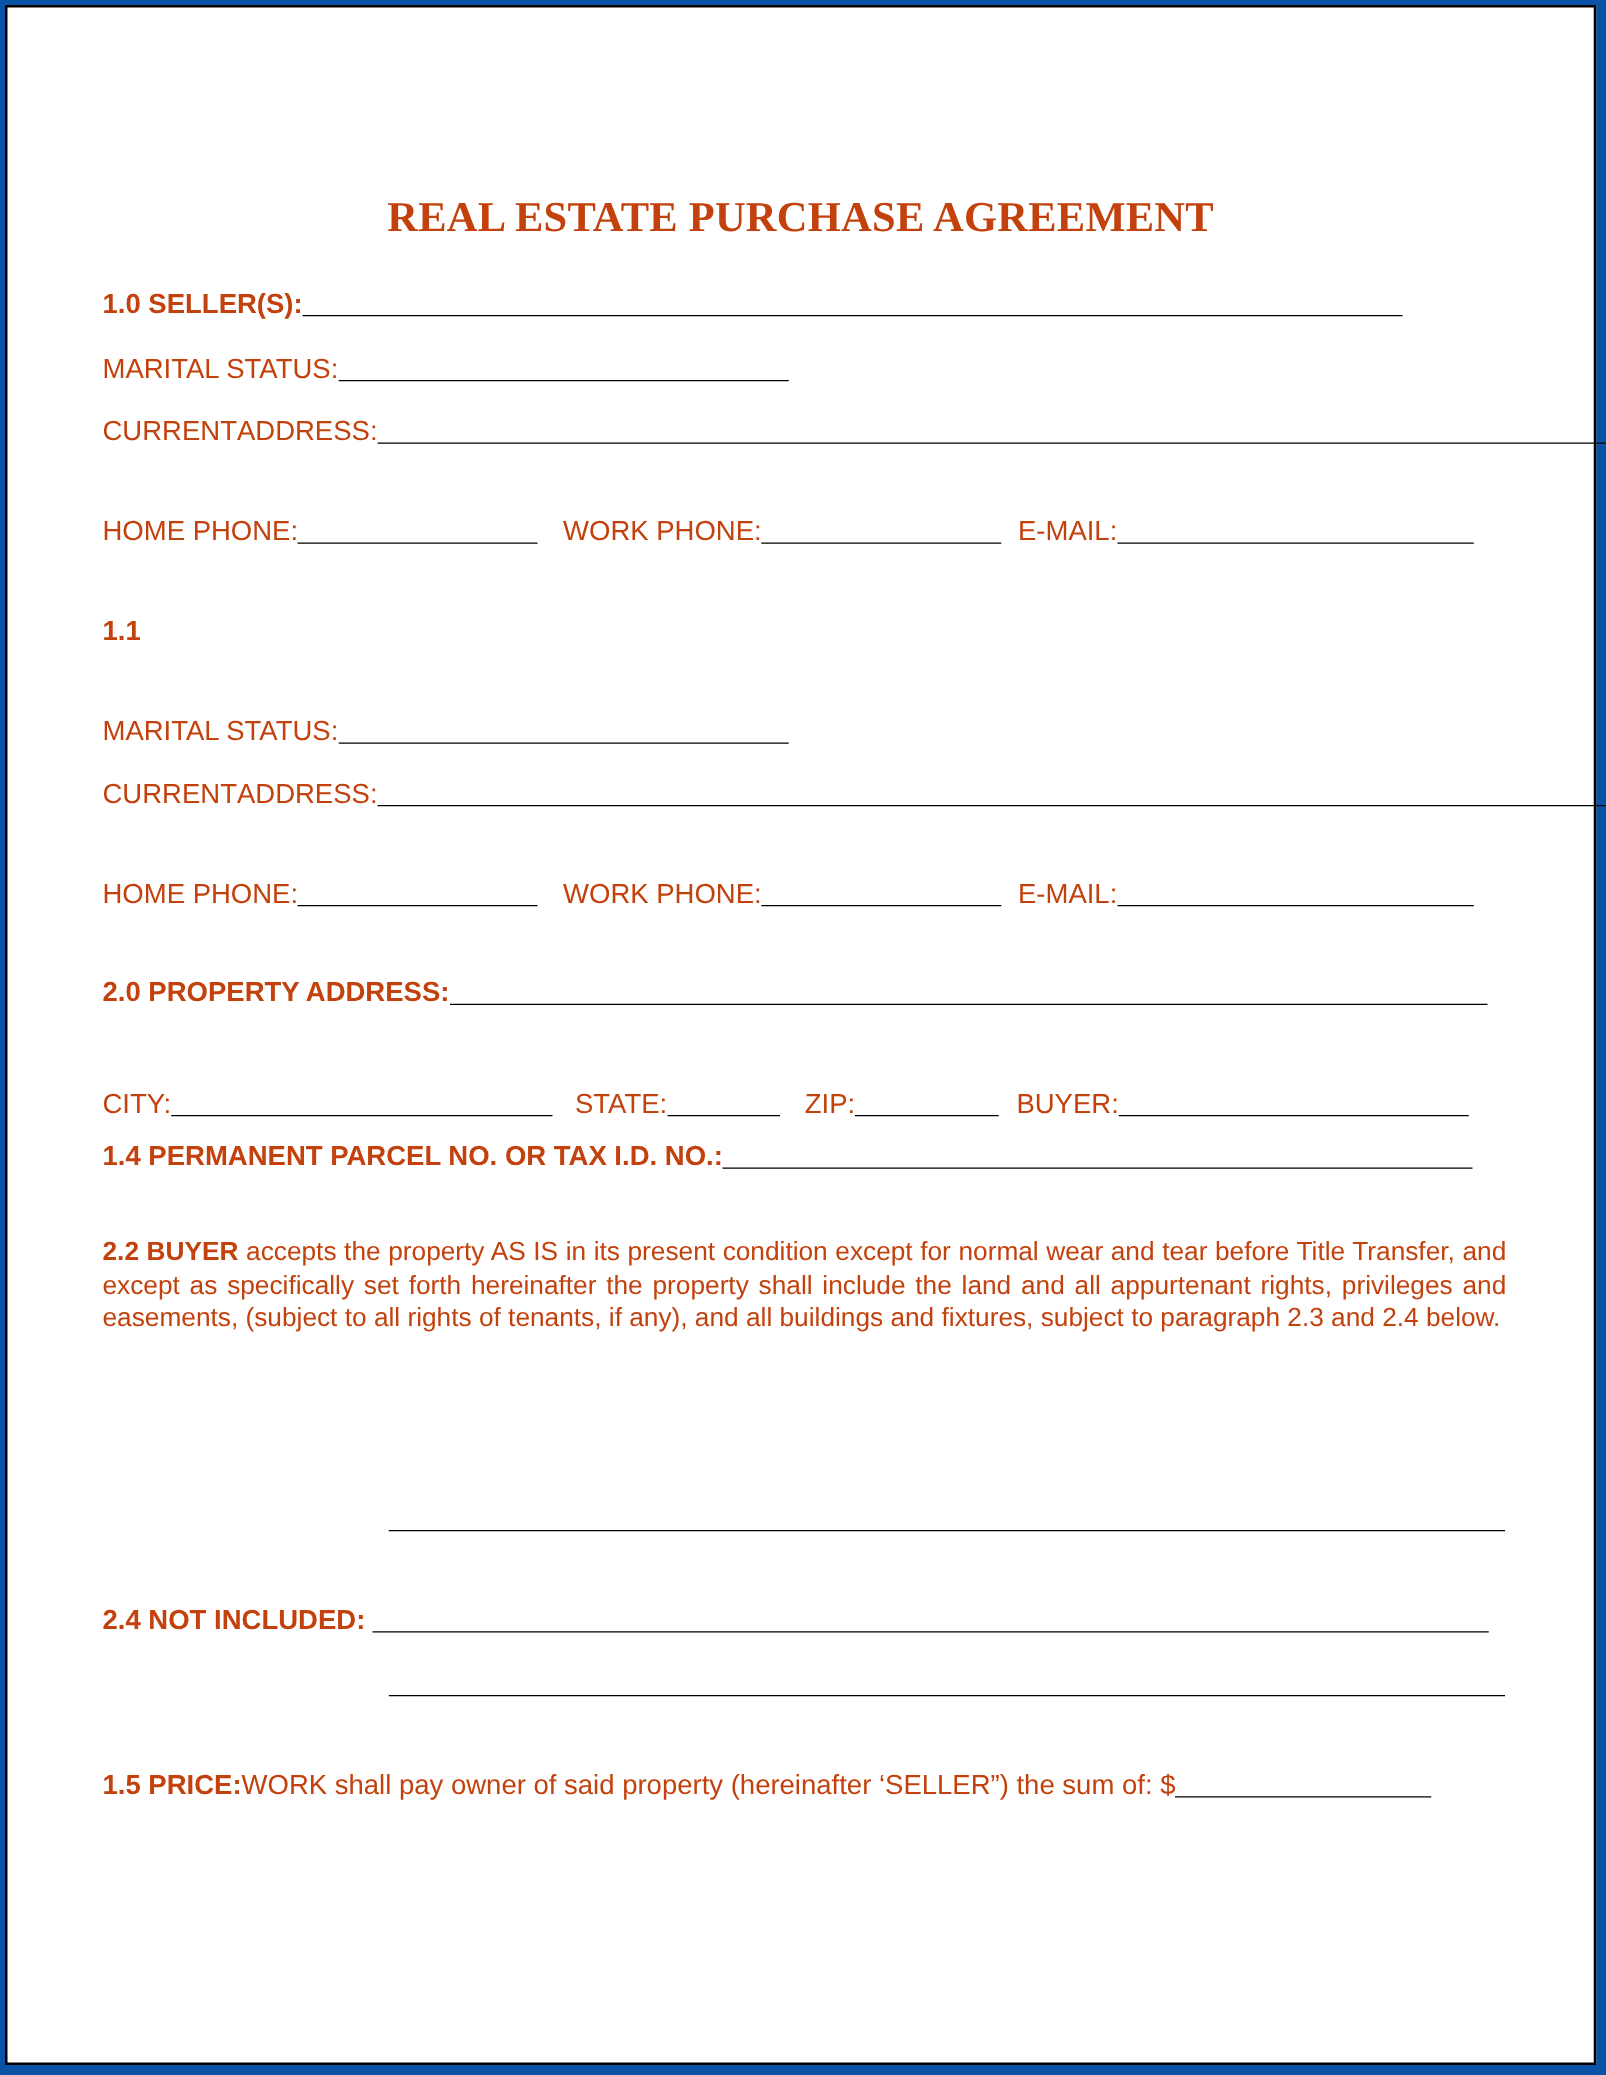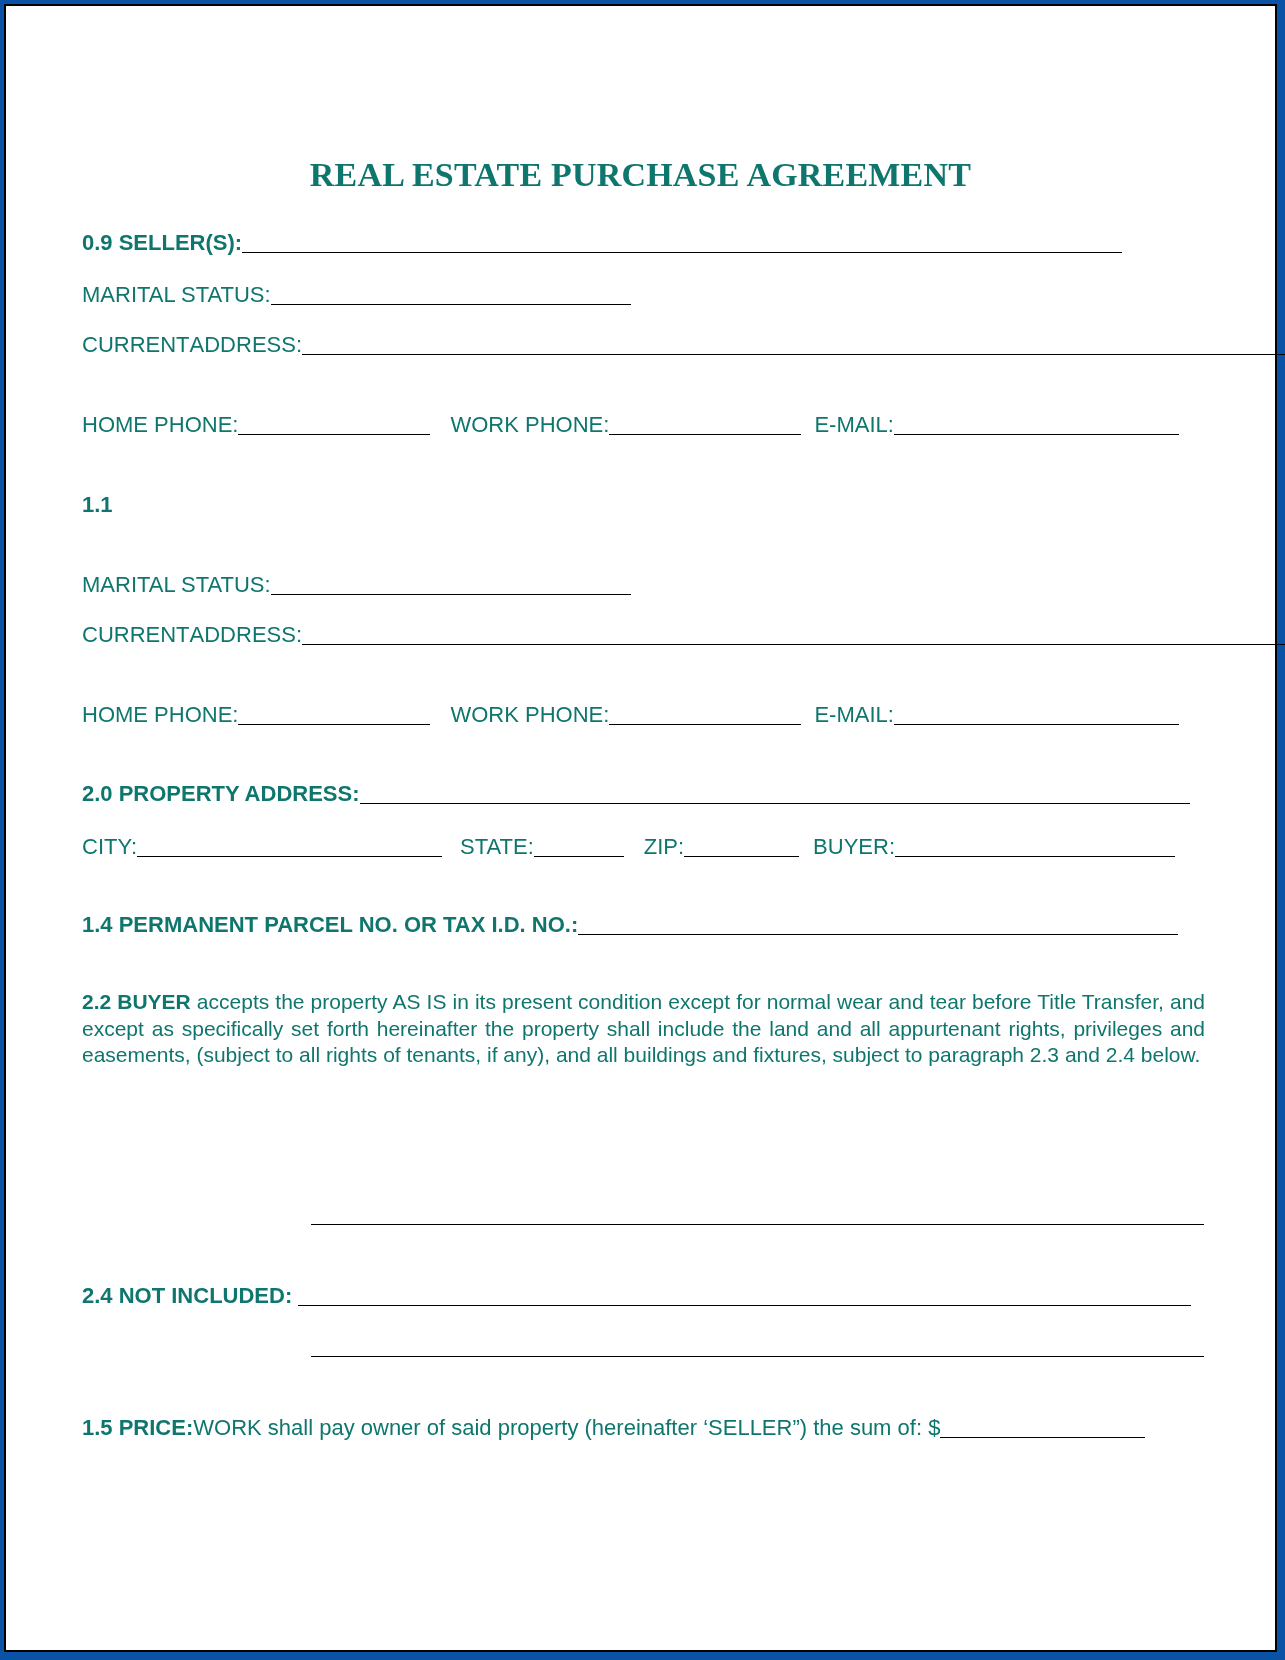--- a/index.html
+++ b/index.html
@@ -13,21 +13,21 @@
       position: absolute;
       left: 4px; top: 4px;
       width: 1273px; height: 1648px;
       background: #ffffff;
       border: 2px solid #000;
       box-sizing: border-box;
     }
     .doc {
       position: absolute; left: 0; top: 0; width: 100%; height: 100%;
       font-family: "Liberation Sans", sans-serif;
-      color: #0f766e;
+      color: #c2410c;
     }
     .title {
       position: absolute;
       left: 0; right: 0; top: 150px;
       text-align: center;
       font-family: "Liberation Serif", serif;
       font-weight: bold;
       font-size: 34px;
       letter-spacing: 0.2px;
     }
@@ -63,21 +63,21 @@
   </style>
 </head>
 <body>
 
 <div class="page">
   <div class="doc">
 
     <div class="title">REAL ESTATE PURCHASE AGREEMENT</div>
 
     <div class="row" style="top:224px;">
-      <span class="lbl b">0.9 SELLER(S):</span>
+      <span class="lbl b">1.0 SELLER(S):</span>
       <span class="blank" style="width:880px;"></span>
     </div>
 
     <div class="row" style="top:276px;">
       <span class="lbl">MARITAL STATUS:</span>
       <span class="blank" style="width:360px;"></span>
     </div>
 
     <div class="row" style="top:326px;">
       <div class="stack">
@@ -130,21 +130,21 @@
       <span class="gap" style="width:13px;"></span>
       <span class="lbl">E-MAIL:</span>
       <span class="blank" style="width:285px;"></span>
     </div>
 
     <div class="row" style="top:775px;">
       <span class="lbl b">2.0 PROPERTY ADDRESS:</span>
       <span class="blank" style="width:830px;"></span>
     </div>
 
-    <div class="row" style="top:828px;">
+    <div class="row" style="top:864px;">
       <span class="lbl">CITY:</span>
       <span class="blank" style="width:305px;"></span>
       <span class="gap" style="width:18px;"></span>
       <span class="lbl">STATE:</span>
       <span class="blank" style="width:90px;"></span>
       <span class="gap" style="width:20px;"></span>
       <span class="lbl">ZIP:</span>
       <span class="blank" style="width:115px;"></span>
       <span class="gap" style="width:14px;"></span>
       <span class="lbl">BUYER:</span>

